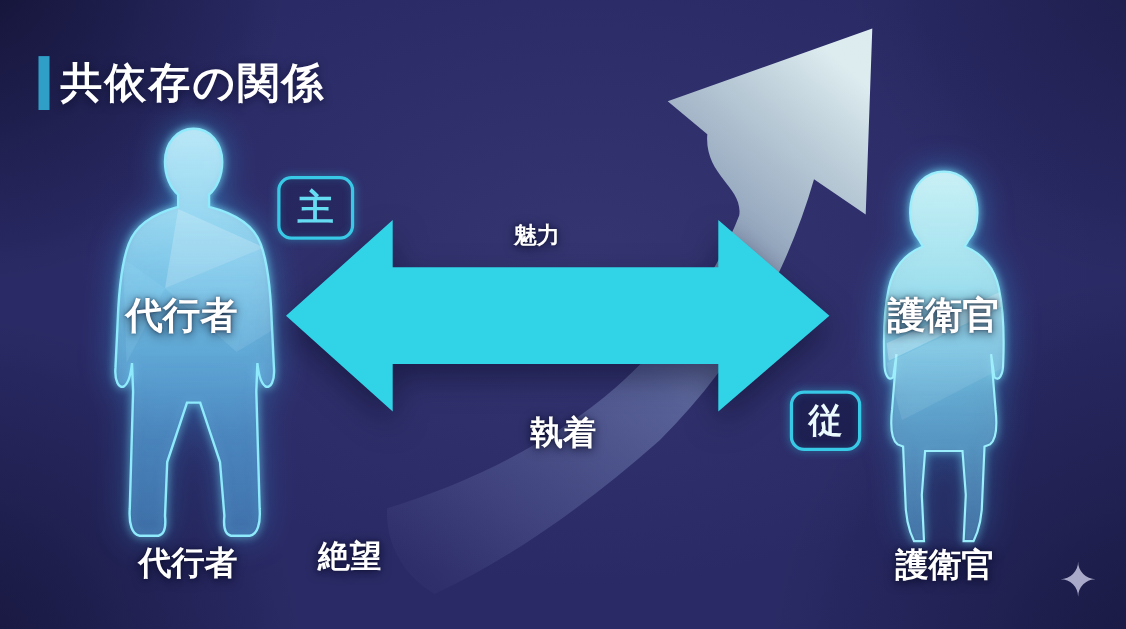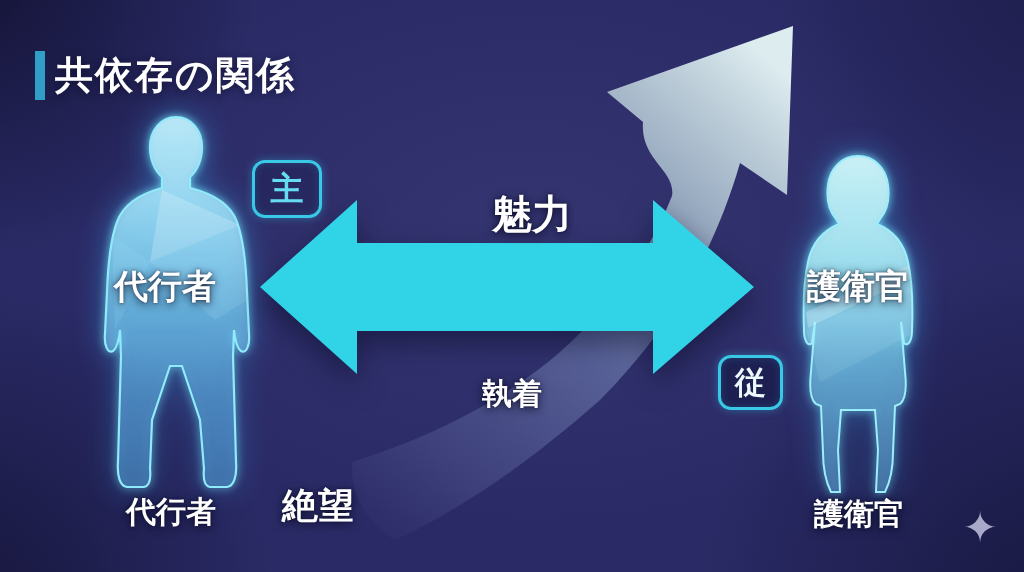--- a/index.html
+++ b/index.html
@@ -134,20 +134,20 @@
   <div class="badge badge-ju">
     <span>従</span>
   </div>
 
   <div class="lbl" style="left:165px;top:287px;font-size:34px;">代行者</div>
   <div class="lbl" style="left:858px;top:287px;font-size:34px;">護衛官</div>
 
   <div class="lbl" style="left:171px;top:512px;font-size:30px;font-weight:700;">代行者</div>
   <div class="lbl" style="left:859px;top:514px;font-size:30px;font-weight:700;">護衛官</div>
 
-  <div class="lbl" style="left:532px;top:214px;font-size:40px;">魅力</div>
+  <div class="lbl" style="left:488px;top:214px;font-size:21px;">魅力</div>
   <div class="lbl" style="left:512px;top:358px;font-size:30px;margin-top:36px;">執着</div>
 
-  <div class="lbl" style="left:318px;top:506px;font-size:36px;">絶望</div>
+  <div class="lbl" style="left:318px;top:506px;font-size:29px;">絶望</div>
 
   <div class="lbl sparkle">✦</div>
 
 </div>
 
 </body></html>

